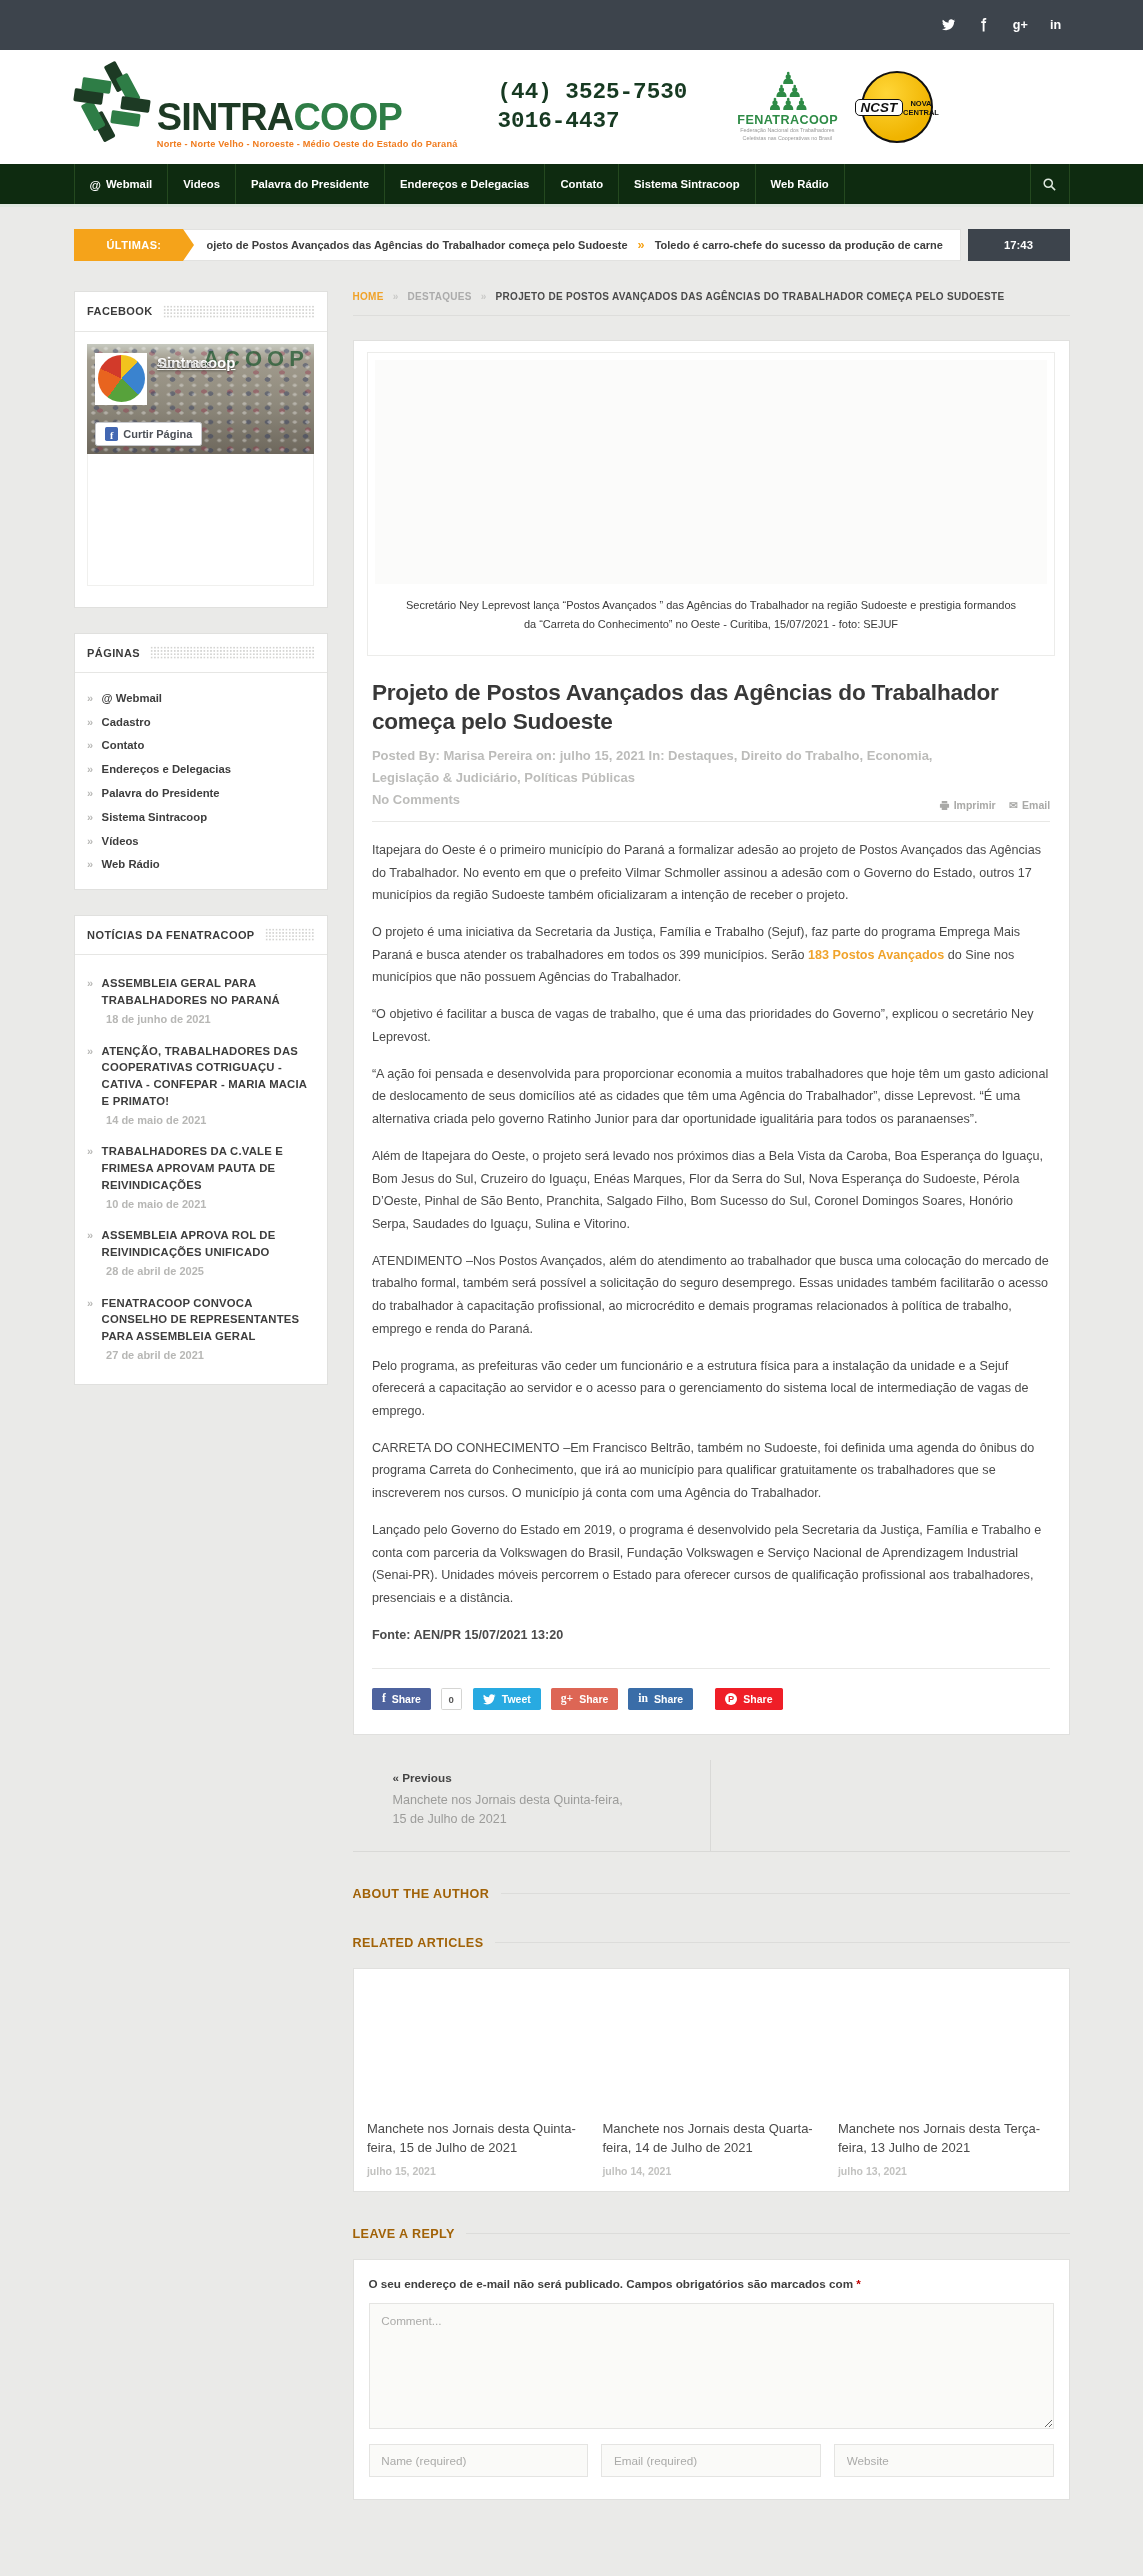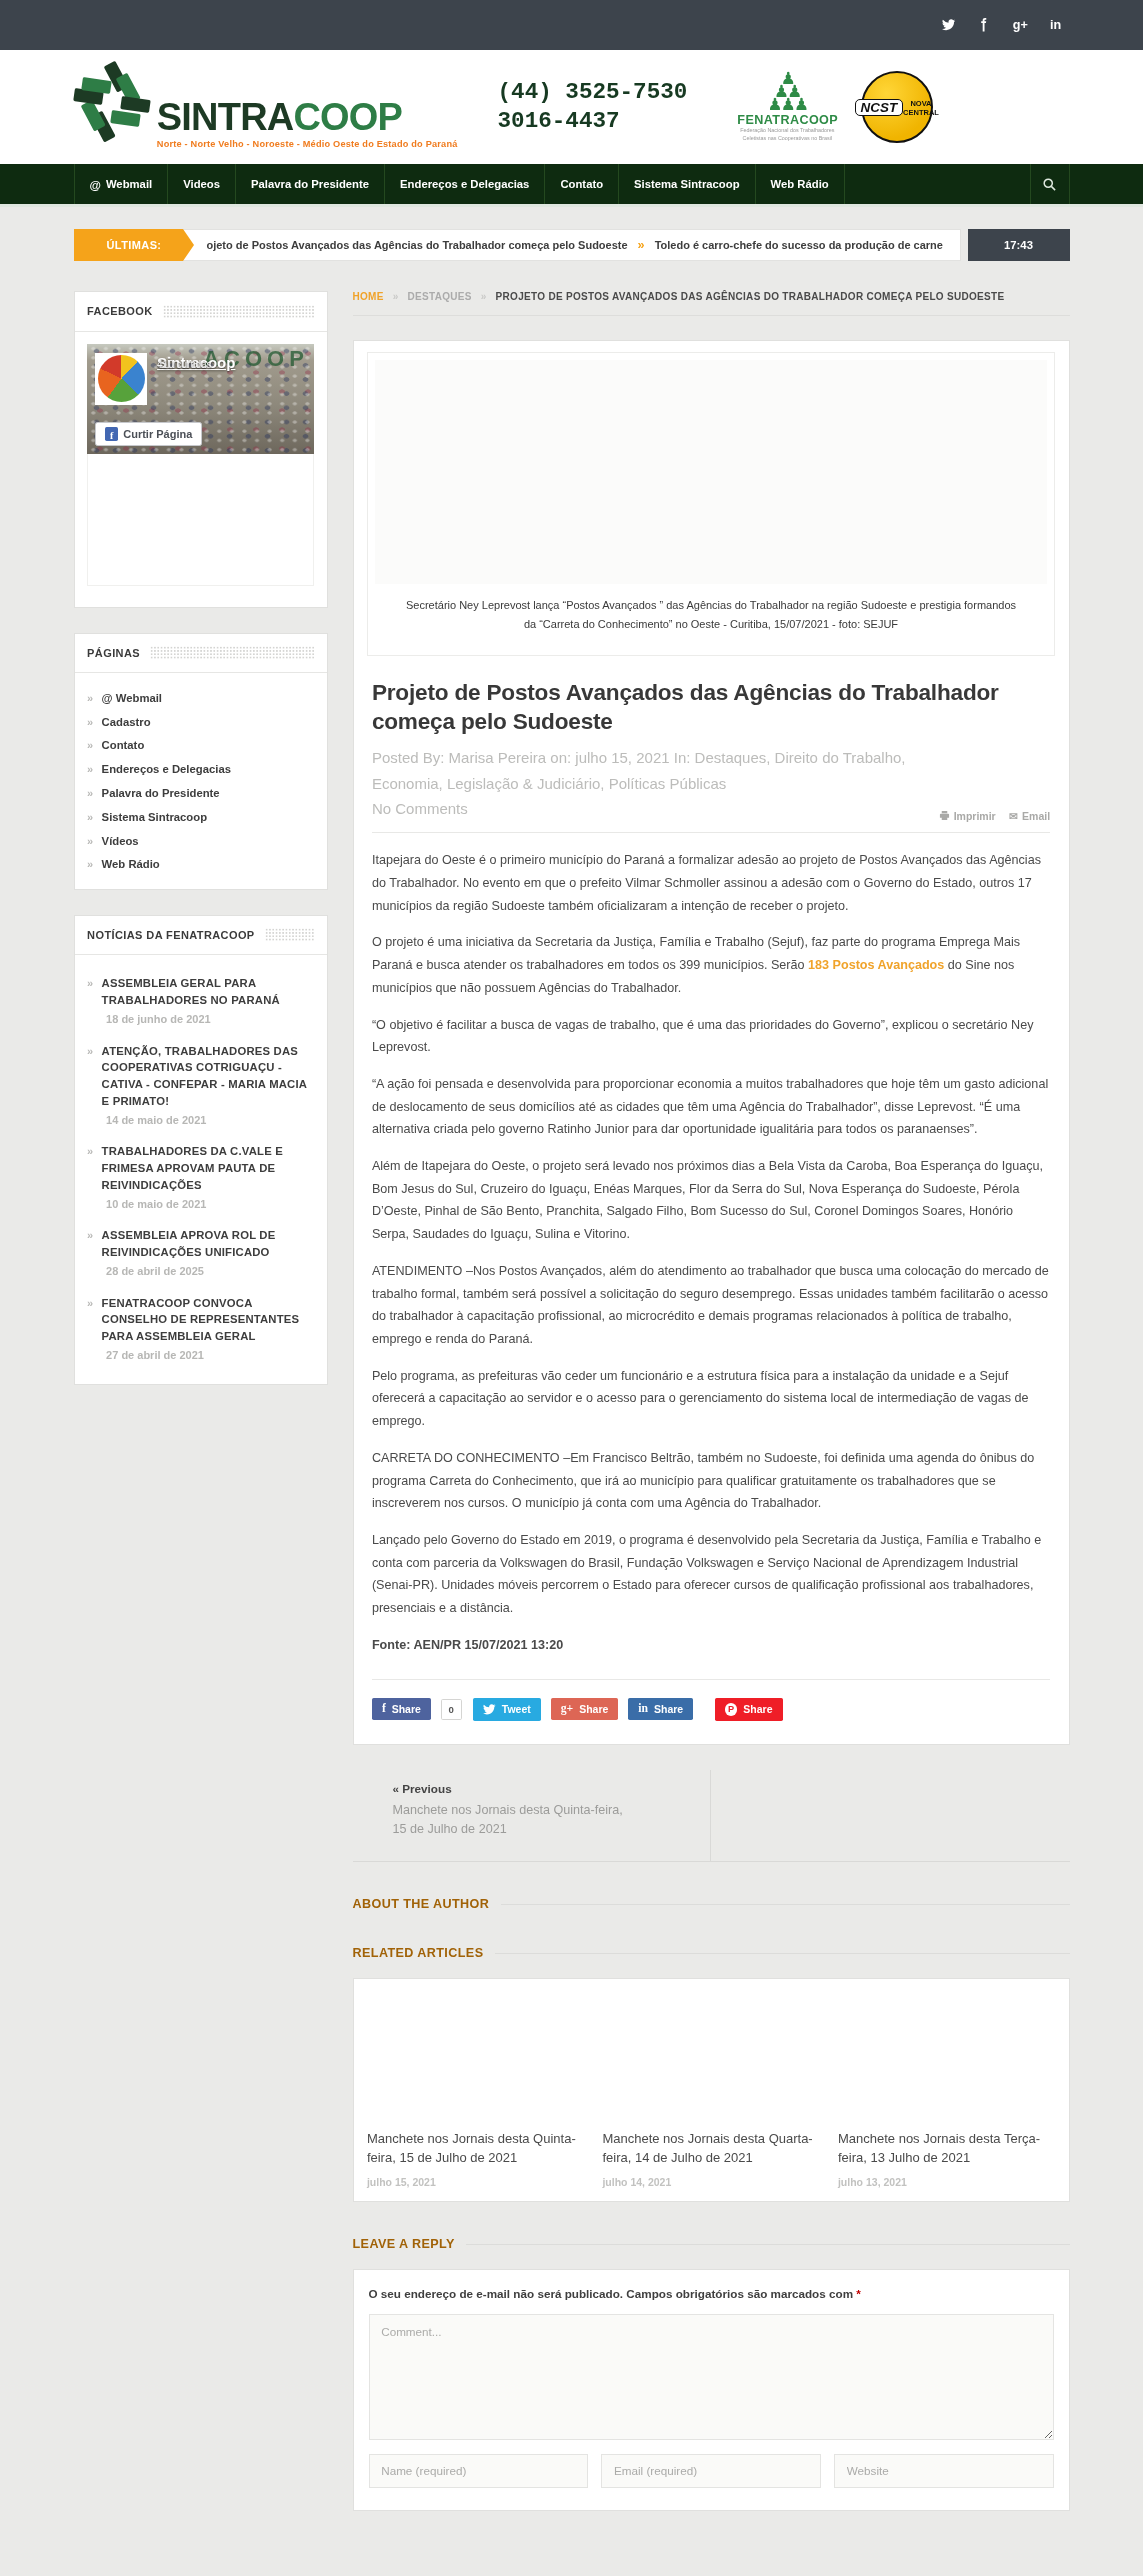--- a/index.html
+++ b/index.html
@@ -101,21 +101,21 @@
   .crumb-cat { color:#ababab; }
   .crumb-cur { color:#4a4a4a; }
 
   
   .article-card { background:#fff; border:0.8px solid #e0e0de; padding:11.7px 13.4px 20px; }
   .feature-box { border:0.8px solid #ececea; padding:6.7px; }
   .feature-img { height:224px; background:#fbfbfa; }
   .feature-caption { text-align:center; font-size:11px; font-weight:normal; color:#3a3a3a; line-height:1.7; padding:11.7px 25px 15px; }
   .article-title { font-size:22.6px; font-weight:bold; color:#383838; line-height:1.3; margin:22px 5px 8.4px; letter-spacing:-0.2px; }
   .article-meta { display:flex; justify-content:space-between; align-items:flex-end; margin:0 5px 11.7px; border-bottom:0.8px solid #e8e8e6; padding-bottom:10px; }
-  .meta-left { font-size:15px; color:#bcbcba; font-weight:normal; line-height:1.7; }
+  .meta-left { font-size:13px; color:#bcbcba; font-weight:bold; line-height:1.7; }
   .meta-left a { color:#bcbcba; text-decoration:none; }
   .meta-right { font-size:10.5px; color:#a9a9a7; font-weight:bold; white-space:nowrap; display:flex; gap:13.4px; }
   .meta-right a { color:#a9a9a7; text-decoration:none; display:flex; align-items:center; gap:4.2px; }
   .meta-right svg { width:11px; height:11px; fill:#a9a9a7; }
   .article-body { padding:5px 5px 0; font-size:12.6px; line-height:1.8; color:#4a4a4a; }
   .article-body p { margin-bottom:14.2px; }
   .article-body a.inline-link { color:#f0a32a; font-weight:bold; text-decoration:none; }
   .fonte { font-weight:bold; }
   .share-row { display:flex; gap:10px; margin:22px 5px 3.3px; padding-top:18.4px; border-top:0.8px solid #e8e8e6; align-items:center; }
   .share-btn { display:flex; align-items:center; gap:5.9px; color:#fff; font-size:10.5px; font-weight:bold; padding:5px 10px; border-radius:1.7px; text-decoration:none; }

